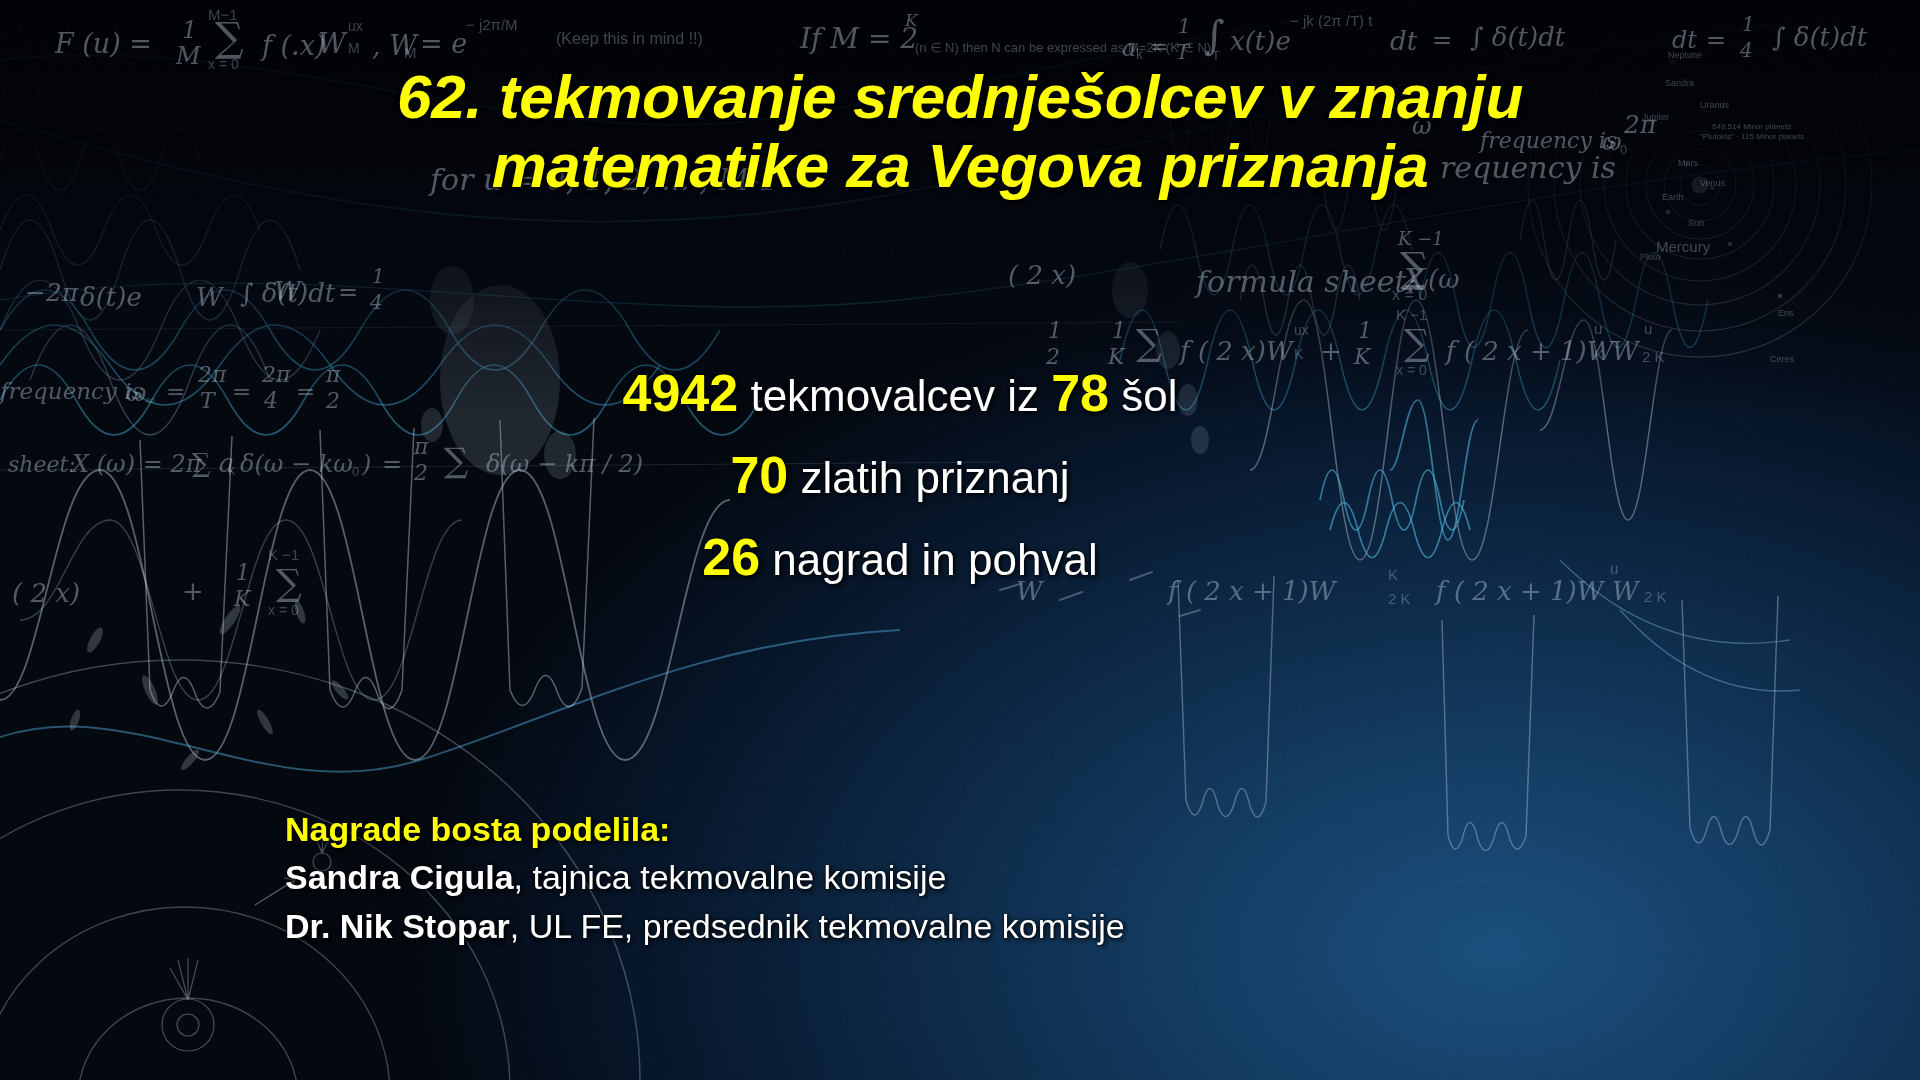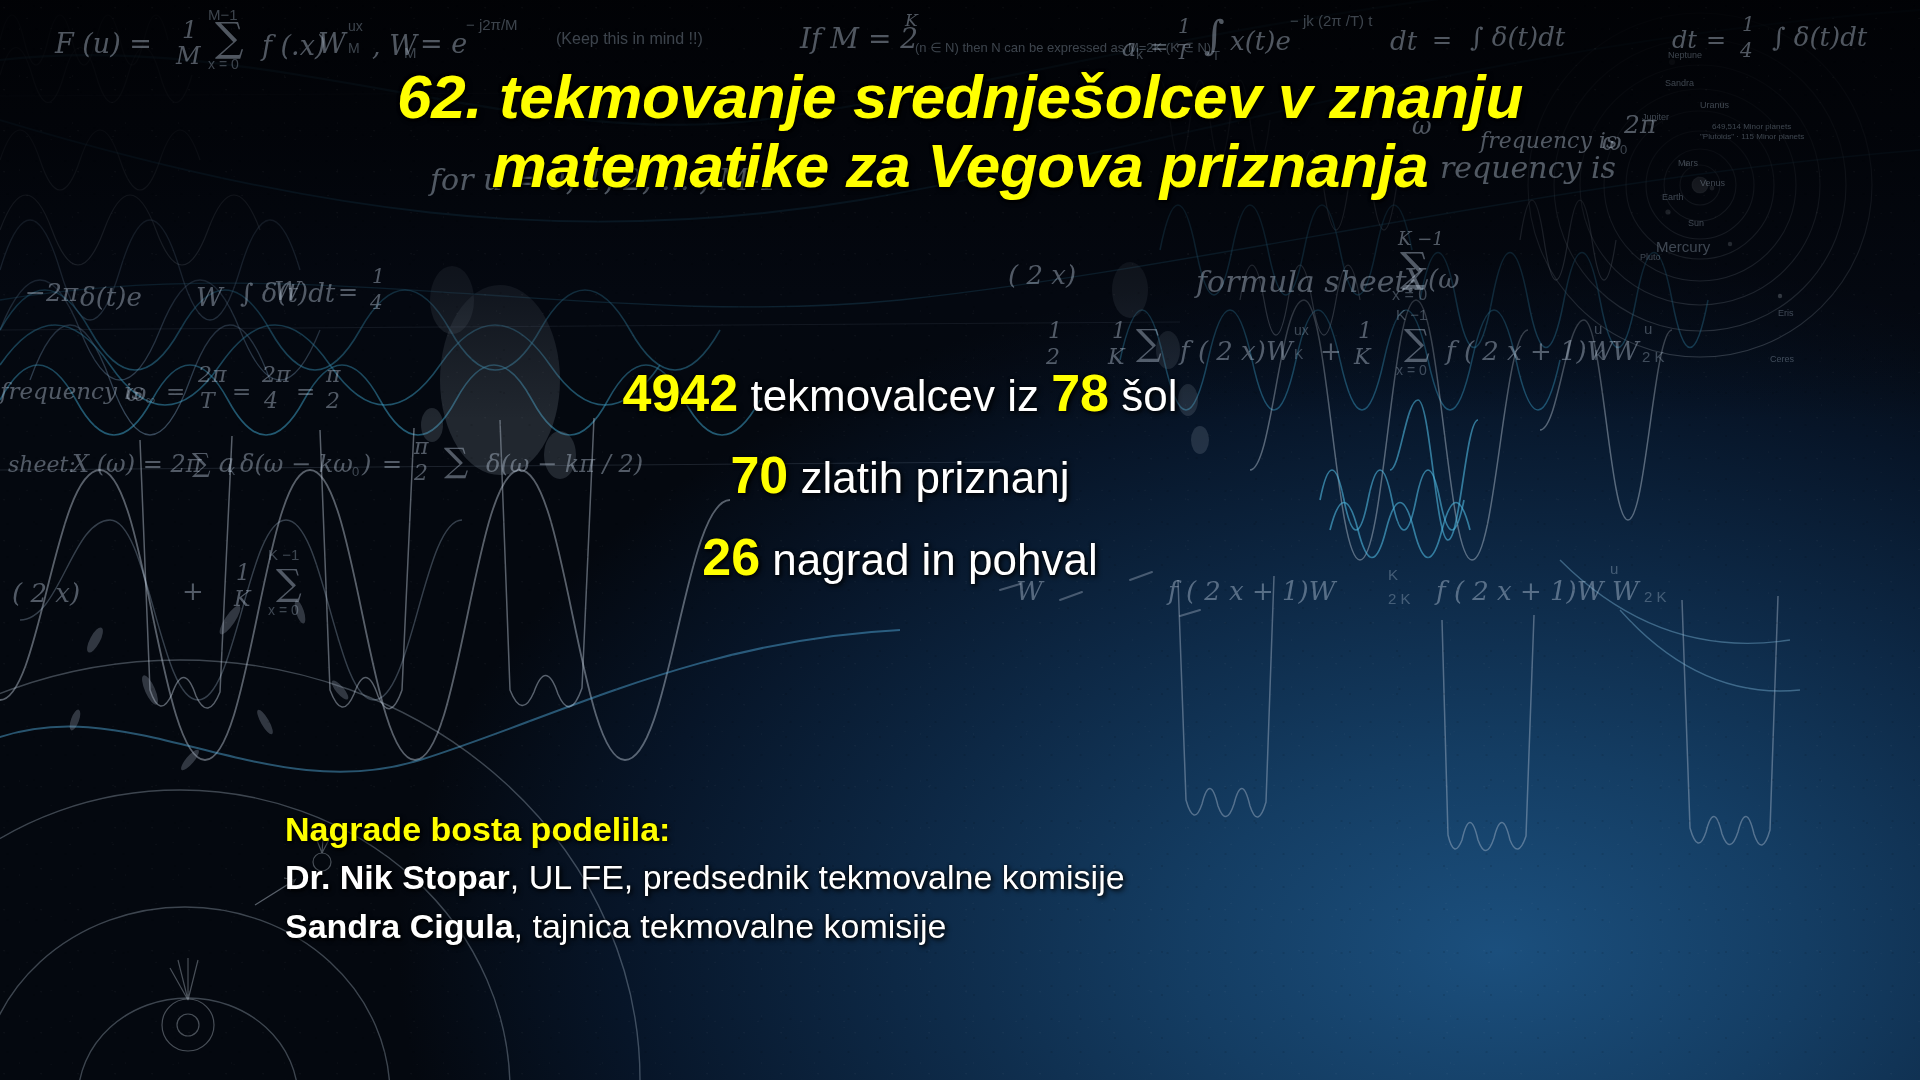--- a/index.html
+++ b/index.html
@@ -448,21 +448,21 @@
       </div>
       <div class="stat-row">
         <span class="stat-num">26</span>
         <span>nagrad in pohval</span>
       </div>
     </div>
 
     <div class="presenters">
       <div class="presenters-heading">Nagrade bosta podelila:</div>
       <div class="presenter-line">
+        <span class="presenter-name">Sandra Cigula</span><span>, tajnica tekmovalne komisije</span>
+      </div>
+      <div class="presenter-line">
         <span class="presenter-name">Dr. Nik Stopar</span><span>, UL FE, predsednik tekmovalne komisije</span>
       </div>
-      <div class="presenter-line">
-        <span class="presenter-name">Sandra Cigula</span><span>, tajnica tekmovalne komisije</span>
-      </div>
     </div>
 
   </div>
 </div>
 
 </body></html>

